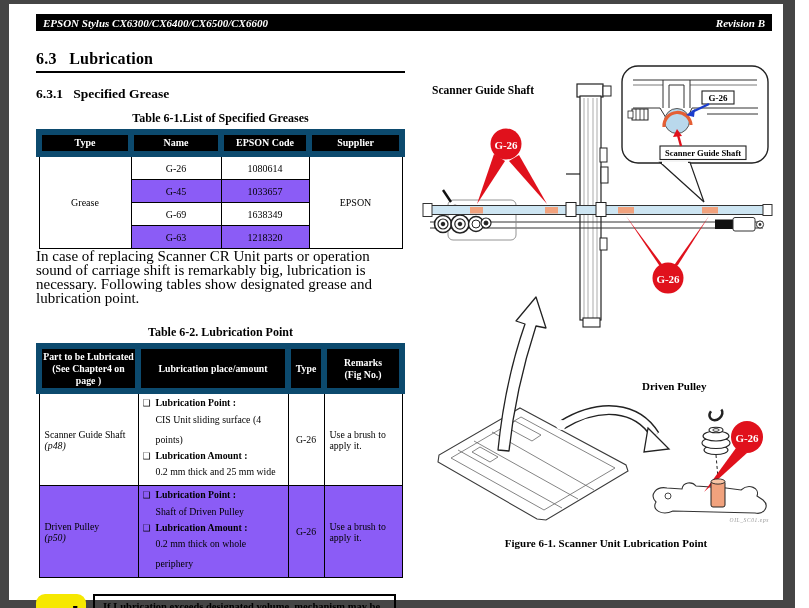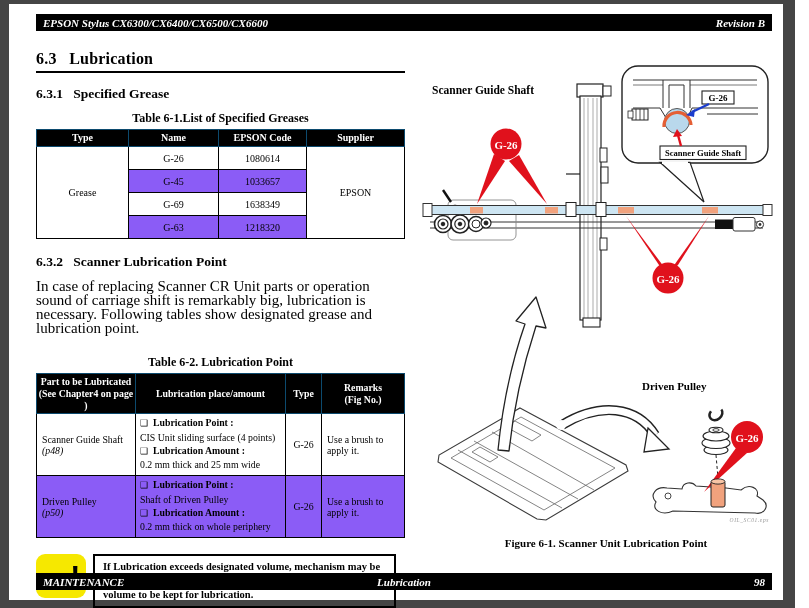--- a/index.html
+++ b/index.html
@@ -17,30 +17,30 @@
 
   .leftcol{position:absolute;left:27px;top:44px;width:369px;}
   h1.sec{font-size:16px;font-weight:bold;margin:2px 0 3px 0;white-space:pre;letter-spacing:.2px;}
   .rule{border:none;border-top:2px solid #000;margin:0 0 13px 0;}
   h2.sub{font-size:13.5px;font-weight:bold;margin:0 0 9px 0;white-space:pre;}
   h2.sub2{margin-top:15px;}
   .tcap{text-align:center;font-weight:bold;font-size:12px;margin:0 0 3px 0;}
   .para{font-size:15px;line-height:14px;margin:0 0 20px 0;font-family:Liberation Serif, serif;}
 
   table{border-collapse:collapse;width:100%;font-size:10px;table-layout:fixed;}
-  th{background:#000;color:#fff;border:1px solid #0c4a6e;font-weight:bold;padding:2px 1px;line-height:1.2;}
+  th{background:#000;color:#fff;border:6px solid #0c4a6e;font-weight:bold;padding:2px 1px;line-height:1.2;}
   td{border:1px solid #000;text-align:center;padding:2px 3px;vertical-align:middle;}
   td.g, tr.gr td{background:#8b5cf6;}
   .t1 td{height:18px;}
   .t2{font-size:9.8px;}
   .t2 td.part{text-align:left;padding-left:5px;}
   .t2 td.place{text-align:left;padding:3px 2px 3px 4px;}
   .t2 .li{display:flex;gap:4px;line-height:12.5px;}
   .t2 .cb{width:9px;flex:none;font-size:9px;}
-  .t2 .ind{line-height:15px;}
+  .t2 .ind{margin-left:13px;line-height:20px;}
   .pref{font-style:italic;}
 
   .caution{display:flex;gap:7px;margin-top:16px;align-items:flex-start;}
   .cicon{width:50px;height:44px;background:#f6e800;border-radius:9px;flex:none;
          display:flex;flex-direction:row;align-items:center;justify-content:flex-start;}
   .clabel{font-family:"Liberation Sans",sans-serif;font-size:7.5px;font-weight:bold;margin-top:4px;}
   .cmark{font-size:30px;font-weight:bold;line-height:26px;font-family:"Liberation Sans",sans-serif;}
   .cbox{border:2px solid #000;width:283px;padding:4px 8px;font-weight:bold;font-size:10.5px;line-height:1.32;}
 
   .figure{position:absolute;left:411px;top:48px;width:372px;}
@@ -96,21 +96,20 @@
           <td>G-69</td>
           <td>1638349</td>
         </tr>
         <tr>
           <td class="g">G-63</td>
           <td class="g">1218320</td>
         </tr>
       </tbody>
         </table>
 
-      <h2 class="sub sub2">6.3.2   Scanner Lubrication Point</h2>
       <p class="para">In case of replacing Scanner CR Unit parts or operation sound of carriage shift is remarkably big, lubrication is necessary. Following tables show designated grease and lubrication point.</p>
       <div class="tcap">Table 6-2. Lubrication Point</div>
 
       <table class="t2">
         <colgroup>
             <col style="width:99px">
             <col style="width:150px">
             <col style="width:36px">
             <col>
           </colgroup>
@@ -307,20 +306,15 @@
           <ellipse cx="298" cy="429.5" rx="7" ry="2.6" fill="#f7c4a5" stroke="#222" stroke-width="0.9"></ellipse>
         </g>
         <circle cx="327" cy="385" r="16" fill="#e0111c"></circle>
         <text x="327" y="389.5" class="balloon-txt">G-26</text>
 
         <text x="349" y="470" text-anchor="end" font-size="5.5" fill="#999" font-style="italic" letter-spacing="0.6">OIL_SC01.eps</text>
       </svg>
       <div class="figcap">Figure 6-1. Scanner Unit Lubrication Point</div>
     </div>
 
-    <div class="bar fbar">
-      <span>MAINTENANCE</span>
-      <span class="center">Lubrication</span>
-      <span>98</span>
-    </div>
 
   </div>
 </div>
 
 </body></html>

